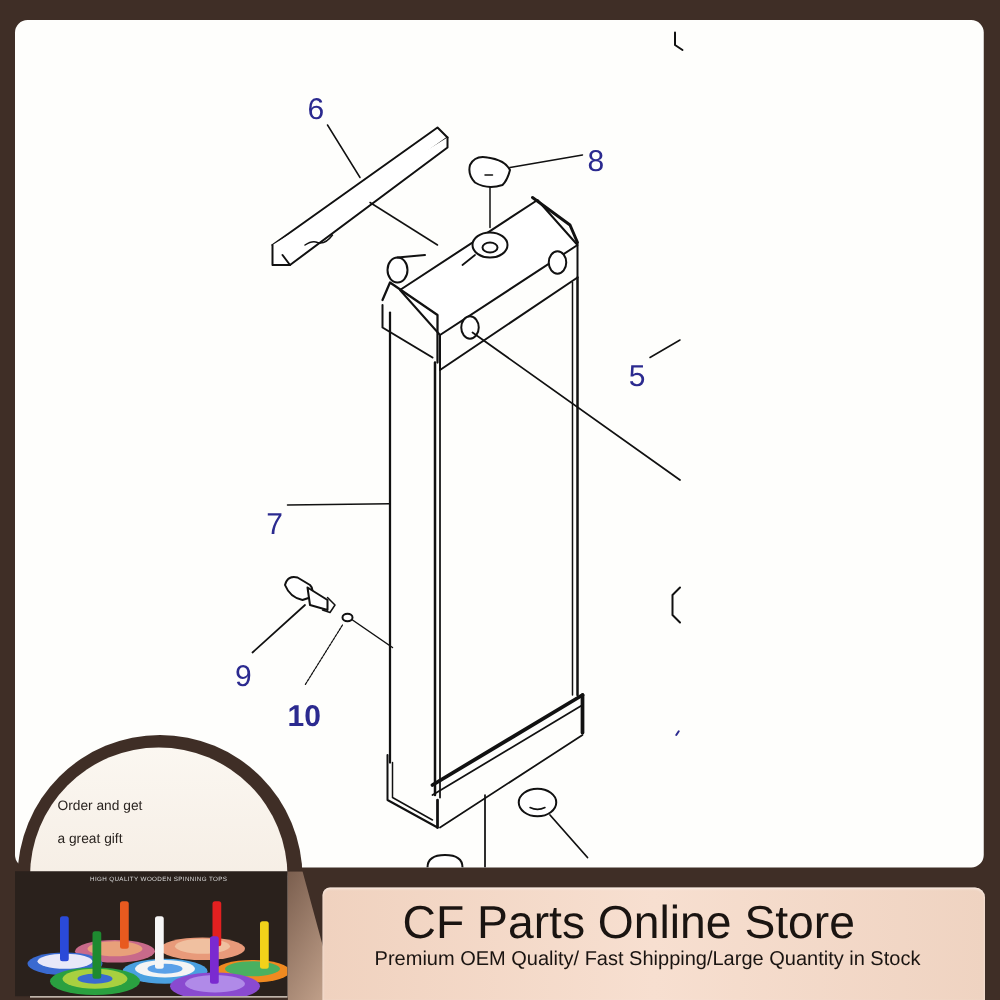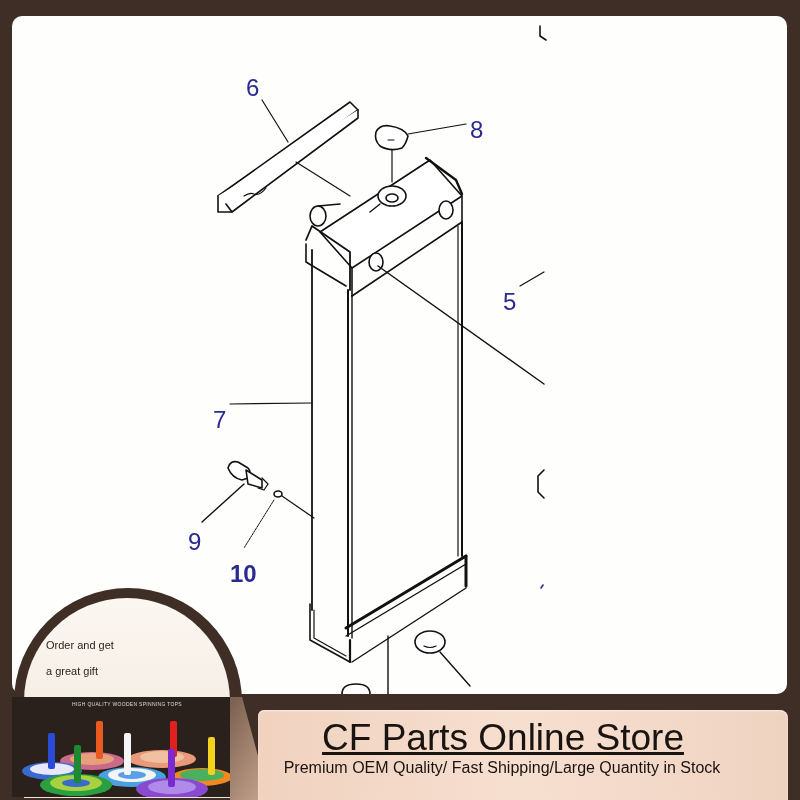--- a/index.html
+++ b/index.html
@@ -8,22 +8,22 @@
   .diagram-panel { position:absolute; left:12px; top:16px; width:775px; height:678px; background:#fefefc; border-radius:10px; overflow:hidden; }
   .diagram-svg { position:absolute; left:0; top:0; }
   .callout { position:absolute; color:#2b2a8f; font-family:"Liberation Sans", sans-serif; font-size:24px; line-height:24px; }
   .gift-arch { position:absolute; left:14px; top:588px; width:228px; height:210px; background:#3f2e26; border-radius:114px 114px 0 0; }
   .gift-arch-inner { position:absolute; left:24px; top:598px; width:206px; height:200px; background:linear-gradient(180deg,#fbf7f1 0%,#f1e6da 100%); border-radius:103px 103px 0 0; }
   .gift-text { position:absolute; left:46px; top:632px; width:190px; font-size:11px; line-height:26px; color:#2a2420; }
   .toys-photo { position:absolute; left:12px; top:697px; width:218px; height:100px; background:#2a211c; overflow:hidden; }
   .toys-caption { position:absolute; left:60px; top:4px; width:120px; font-size:5px; color:#ddd; letter-spacing:0.3px; white-space:nowrap; }
   .store-banner { position:absolute; left:258px; top:710px; width:530px; height:90px; background:linear-gradient(90deg,#f0d2bf 0%,#f7dfd0 50%,#efd3c1 100%); border-radius:6px 8px 0 0; box-shadow: inset 0 1px 2px rgba(255,255,255,0.6); }
   .store-wedge { position:absolute; left:230px; top:697px; width:40px; height:103px; background:linear-gradient(120deg,#7a5e4e,#c9a891); clip-path:polygon(0 0, 30% 0, 100% 100%, 0 100%); }
-  .store-title { position:absolute; left:258px; top:716px; width:530px; text-align:center; font-size:37px; line-height:44px; color:#1a1411; padding-right:40px; box-sizing:border-box;text-decoration:underline; }
-  .store-subtitle { position:absolute; left:242px; top:758px; width:530px; text-align:center; font-size:16px; line-height:20px; color:#1a1411; padding-right:10px; box-sizing:border-box; }
+  .store-title { position:absolute; left:258px; top:716px; width:530px; text-align:center; font-size:37px; line-height:44px; color:#1a1411; padding-right:40px; box-sizing:border-box; }
+  .store-subtitle { position:absolute; left:258px; top:758px; width:530px; text-align:center; font-size:16px; line-height:20px; color:#1a1411; padding-right:10px; box-sizing:border-box; }
 </style>
 </head>
 <body>
 
 <div class="frame"></div>
 
 <div class="diagram-panel">
   <svg class="diagram-svg" width="775" height="678" viewBox="12 16 775 678" xmlns="http://www.w3.org/2000/svg" fill="none" stroke="#111" stroke-width="1.6" stroke-linejoin="round" stroke-linecap="round">
 
     <g>

